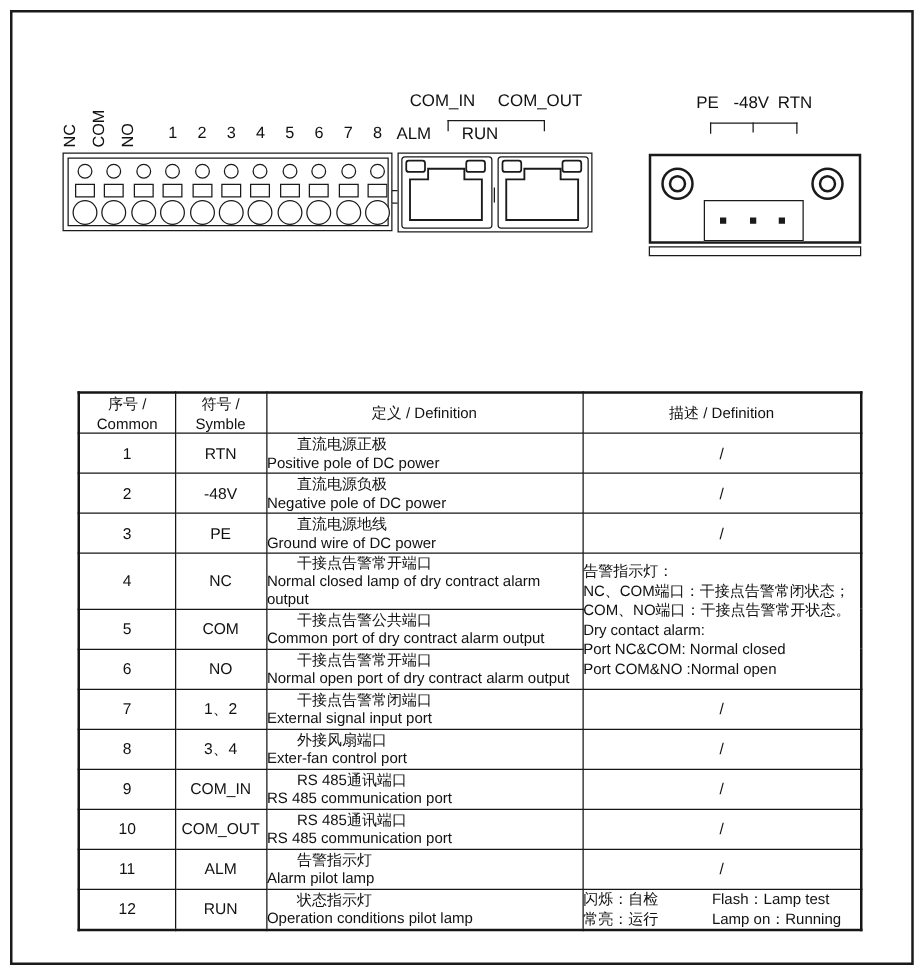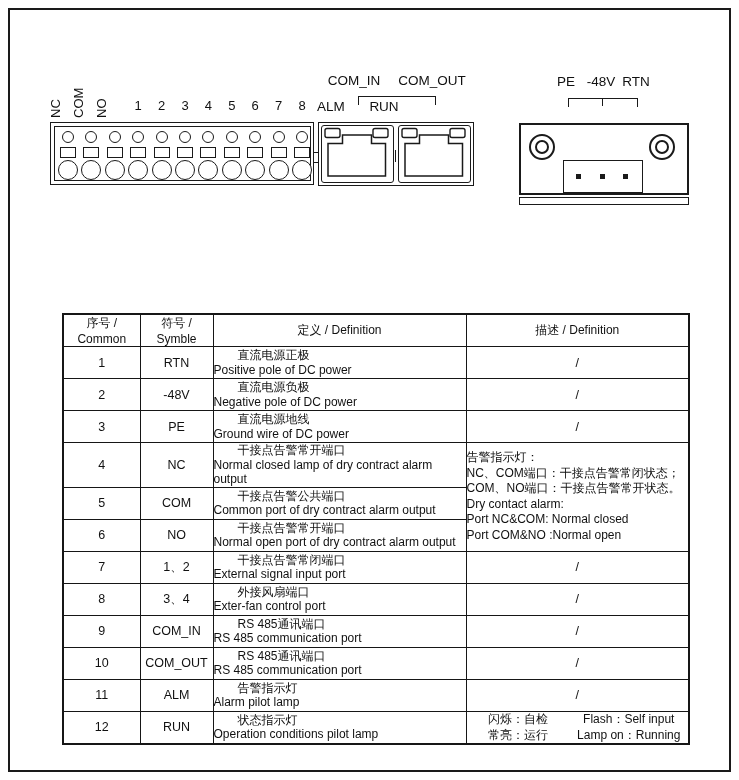--- a/index.html
+++ b/index.html
@@ -48,21 +48,21 @@
   .spec-table{border:2px solid #161616;}
   .spec-table th{height:22px;font-size:12px;text-align:center;}
   .spec-table td{height:32px;}
   .c-num,.c-sym{text-align:center;font-size:12.5px;}
   .c-def{text-align:left;padding:2px 4px 2px 7px;}
   .def-cn{font-size:12px;line-height:14.5px;margin-left:24px;}
   .def-en{font-size:12px;line-height:14.5px;}
   .c-desc{text-align:center;font-size:12.5px;}
   .c-desc-merged{text-align:left;vertical-align:top;padding:8px 4px 2px 7px;}
   .c-desc-merged div{font-size:12px;line-height:15.6px;white-space:nowrap;}
-  .c-desc-flash{text-align:center;padding:2px 2px 2px 8px;}
+  .c-desc-flash{text-align:left;padding:2px 2px 2px 8px;}
   .flash-grid{display:grid;grid-template-columns:103px auto;row-gap:2px;font-size:12px;line-height:14.5px;}
 </style>
 </head>
 <body>
 
 <div class="page">
   <div class="frame"></div>
 
   <div class="diagram">
 
@@ -282,21 +282,21 @@
         <tr>
           <td class="c-num">12</td>
           <td class="c-sym">RUN</td>
           <td class="c-def">
             <div class="def-cn">状态指示灯</div>
             <div class="def-en">Operation conditions pilot lamp</div>
           </td>
           <td class="c-desc-flash">
             <div class="flash-grid">
               <div>闪烁：自检</div>
-              <div>Flash：Self input</div>
+              <div>Flash：Lamp test</div>
               <div>常亮：运行</div>
               <div>Lamp on：Running</div>
             </div>
           </td>
         </tr>
       </tbody>
   </table>
 </div>
 
 </body></html>

